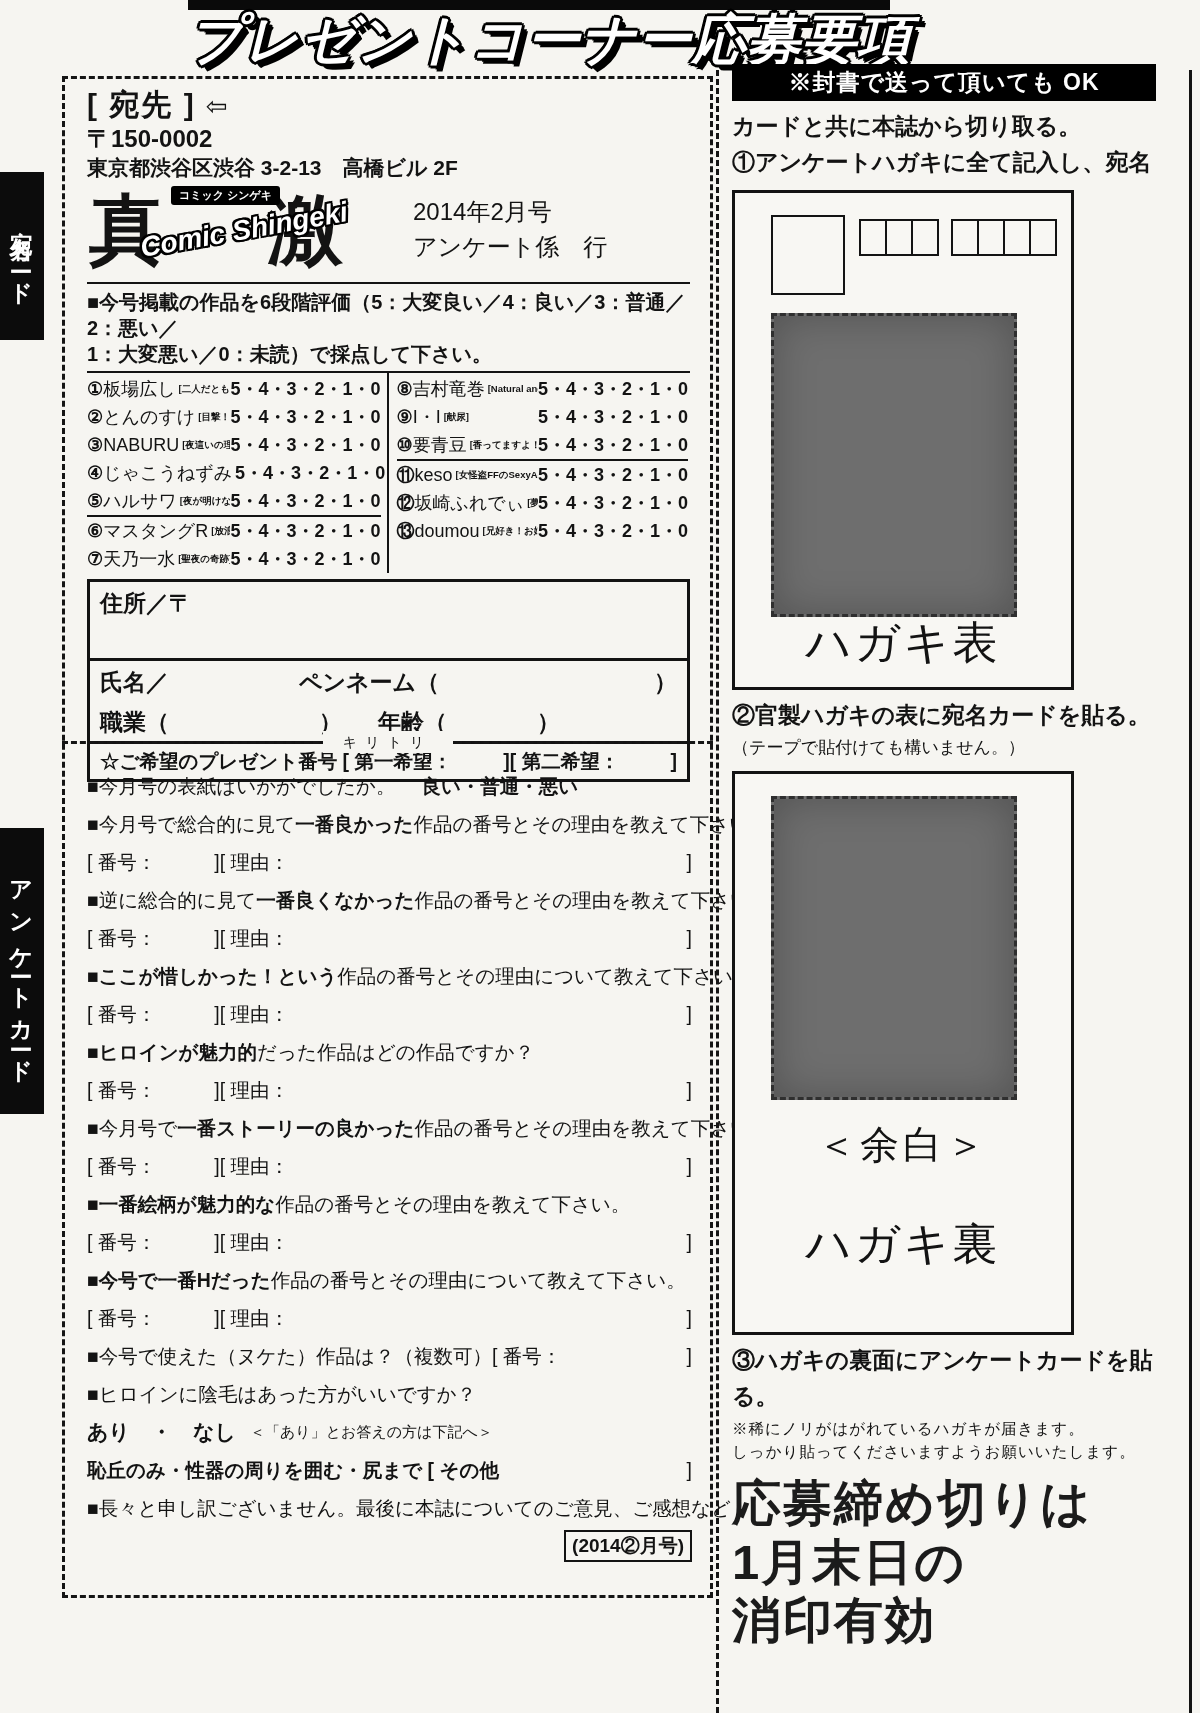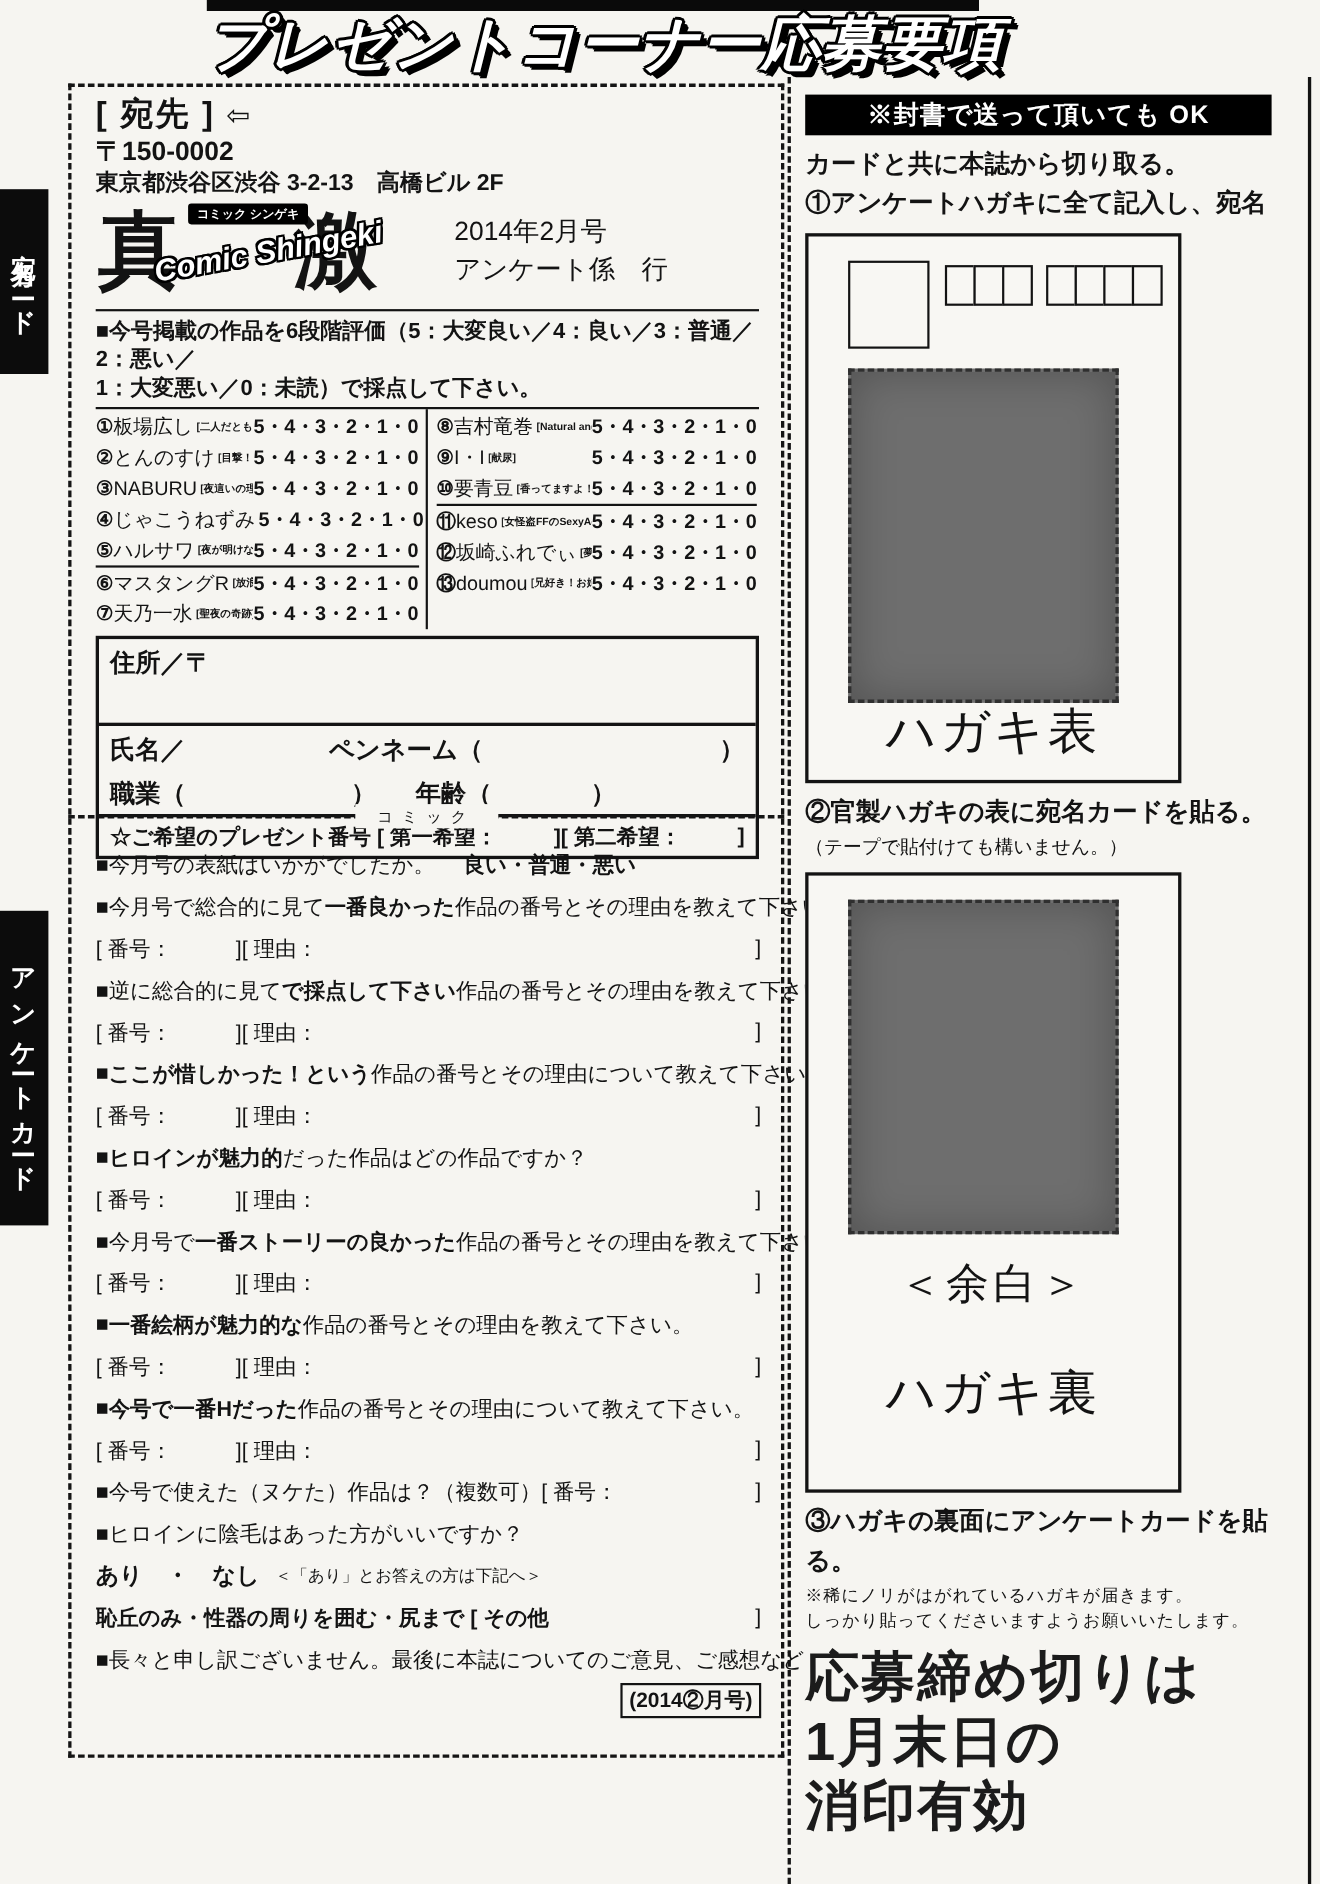--- a/index.html
+++ b/index.html
@@ -80,21 +80,21 @@
   .ans-gap{flex:0 0 58px;}
   .ans-close{margin-left:auto;}
   .hair-opts{font-size:21px;font-weight:700;}
   .hair-note{font-family:"Liberation Serif",serif;font-size:15px;margin-left:14px;}
   .hair-detail{font-weight:700;}
   .issue-box{margin-left:auto;border:2px solid #131313;padding:1px 6px;font-size:19px;font-weight:700;}
 
   
   .v-divider{position:absolute;left:716px;top:70px;bottom:0;border-left:3px dashed #151515;}
   .right-edge{position:absolute;left:1189px;top:70px;bottom:0;border-left:3px solid #131313;}
-  .right-panel{position:absolute;left:732px;top:86px;width:452px;}
+  .right-panel{position:absolute;left:732px;top:64px;width:452px;}
   .note-bar{background:#000;color:#fff;font-size:23px;font-weight:700;text-align:center;
     width:424px;padding:3px 0;letter-spacing:1px;}
   .step{font-size:23px;font-weight:700;line-height:1.55;margin-top:8px;}
   .step-sub{font-size:17px;margin-top:2px;}
   .fine{font-family:"Liberation Serif",serif;font-size:15.5px;line-height:1.5;margin-top:3px;letter-spacing:1px;}
   .postcard{position:relative;border:3px solid #131313;background:#f8f7f3;width:336px;}
   .front{height:494px;margin-top:10px;}
   .back{height:558px;margin-top:12px;}
   .stamp{position:absolute;left:36px;top:22px;width:70px;height:76px;border:2px solid #131313;}
   .zips{position:absolute;right:14px;top:26px;display:flex;gap:14px;}
@@ -256,21 +256,21 @@
           <span class="grow"></span>
           <span>][ 第二希望：</span>
           <span class="grow"></span>
           <span>]</span>
         </div>
       </div>
     </div>
 
     <div class="cut-row">
       <div class="cut-line"></div>
-      <div class="cut-label">コミック</div>
+      <div class="cut-label">キリトリ</div>
     </div>
 
     <div class="questions">
       <div class="q-line">
         <span>■今月号の表紙はいかがでしたか。</span>
         <span class="cover-opts">良い・普通・悪い</span>
       </div>
 
       <div class="q-line">
           <span>■今月号で総合的に見て</span>
@@ -279,21 +279,21 @@
         </div>
       <div class="ans-line">
           <span>[ 番号：</span>
           <span class="ans-gap"></span>
           <span>][ 理由：</span>
           <span class="ans-close">]</span>
         </div>
 
       <div class="q-line">
           <span>■逆に総合的に見て</span>
-          <span class="b">で採点して下さい</span>
+          <span class="b">一番良くなかった</span>
           <span>作品の番号とその理由を教えて下さい。</span>
         </div>
       <div class="ans-line">
           <span>[ 番号：</span>
           <span class="ans-gap"></span>
           <span>][ 理由：</span>
           <span class="ans-close">]</span>
         </div>
 
       <div class="q-line">

